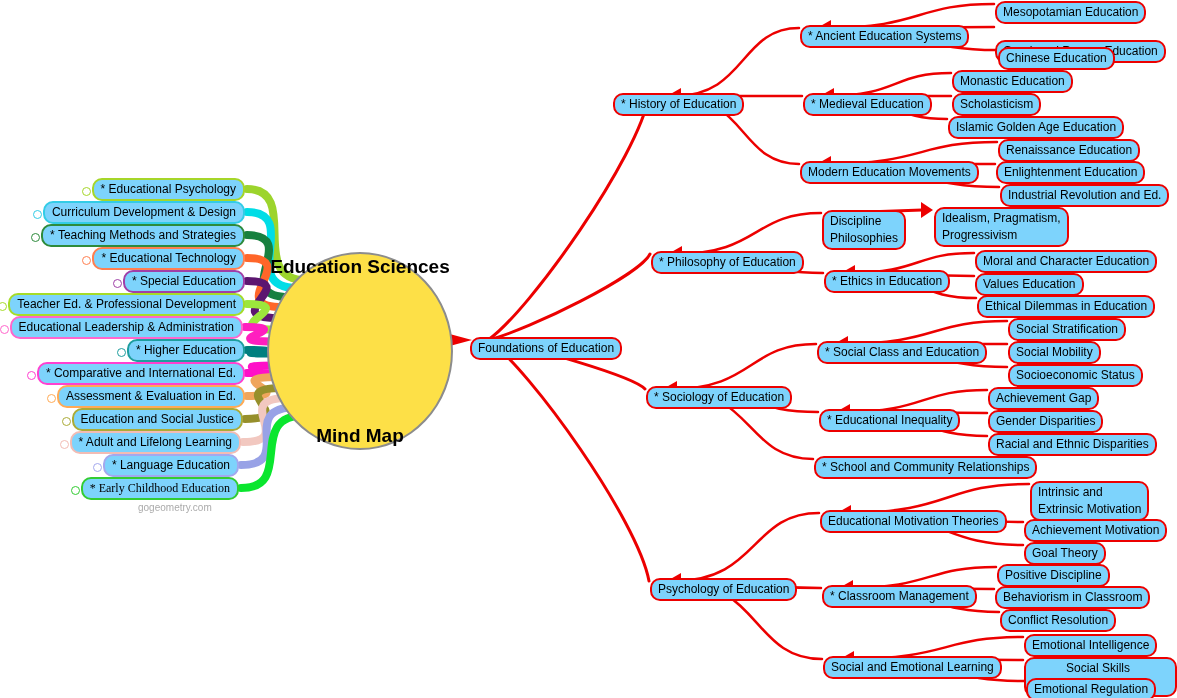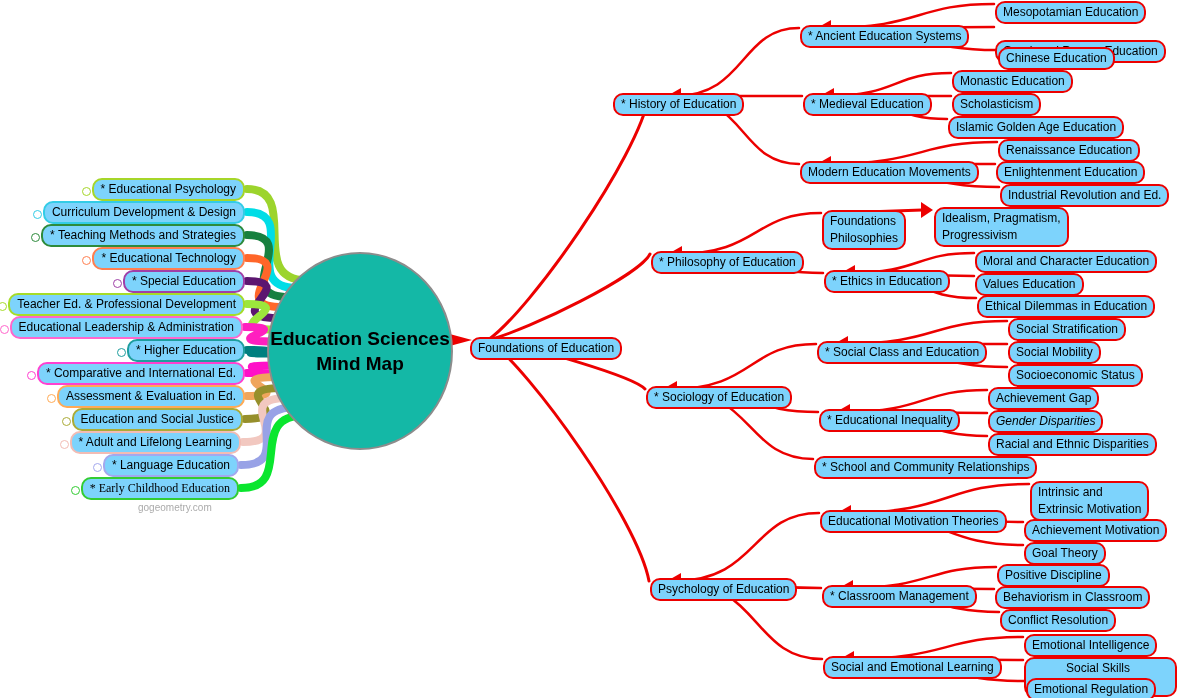--- a/index.html
+++ b/index.html
@@ -87,21 +87,21 @@
       <path d="M844.4,513 C948.8,513 939.4,545 1023,545" fill="none" stroke="#EC0000" stroke-width="2.5" stroke-linecap="round"></path>
       <polygon points="839,588 853,580 853,596" fill="#EC0000"></polygon>
       <path d="M846.4,588 C933.4,588 925.45,567 996,567" fill="none" stroke="#EC0000" stroke-width="2.5" stroke-linecap="round"></path>
       <path d="M846.4,588 C932.2,588 924.35,589 994,589" fill="none" stroke="#EC0000" stroke-width="2.5" stroke-linecap="round"></path>
       <path d="M846.4,588 C935.2,588 927.1,612 999,612" fill="none" stroke="#EC0000" stroke-width="2.5" stroke-linecap="round"></path>
       <polygon points="840,659 854,651 854,667" fill="#EC0000"></polygon>
       <path d="M847.4,659 C950,659 940.75,637 1023,637" fill="none" stroke="#EC0000" stroke-width="2.5" stroke-linecap="round"></path>
       <path d="M847.4,659 C950,659 940.75,660 1023,660" fill="none" stroke="#EC0000" stroke-width="2.5" stroke-linecap="round"></path>
       <path d="M847.4,659 C951.2,659 941.85,681 1025,681" fill="none" stroke="#EC0000" stroke-width="2.5" stroke-linecap="round"></path>
     </svg>
-  <div id="center-circle" style="background: #14b8a6; border: 2px solid rgb(140, 140, 140);">
+  <div id="center-circle" style="background: #fde047; border: 2px solid rgb(140, 140, 140); justify-content: space-between;">
     <span>Education Sciences</span>
     <span>Mind Map</span>
   </div>
   <div id="watermark" style="color: rgb(171, 171, 171);">gogeometry.com</div>
 <div class="lnode" style="top: 178px; right: 932px; border-color: rgb(166, 214, 41);"><span class="handle" style="border-color: rgb(166, 214, 41);"></span><span>* Educational Psychology</span></div>
     <div class="lnode" style="top: 201px; right: 932px; border-color: rgb(51, 204, 230);"><span class="handle" style="border-color: rgb(51, 204, 230);"></span><span>Curriculum Development &amp; Design</span></div>
     <div class="lnode" style="top: 224px; right: 932px; border-color: rgb(46, 139, 60);"><span class="handle" style="border-color: rgb(46, 139, 60);"></span><span>* Teaching Methods and Strategies</span></div>
     <div class="lnode" style="top: 247px; right: 932px; border-color: rgb(255, 127, 80);"><span class="handle" style="border-color: rgb(255, 127, 80);"></span><span>* Educational Technology</span></div>
     <div class="lnode" style="top: 270px; right: 932px; border-color: rgb(160, 64, 168);"><span class="handle" style="border-color: rgb(160, 64, 168);"></span><span>* Special Education</span></div>
     <div class="lnode" style="top: 293px; right: 932px; border-color: rgb(166, 220, 40);"><span class="handle" style="border-color: rgb(166, 220, 40);"></span><span>Teacher Ed. &amp; Professional Development</span></div>
@@ -123,36 +123,36 @@
     <div class="rnode" style="left: 800px; top: 161px; border-color: rgb(236, 0, 0);"><span>Modern Education Movements</span></div>
     <div class="rnode" style="left: 995px; top: 1px; border-color: rgb(236, 0, 0);"><span>Mesopotamian Education</span></div>
     <div class="rnode" style="left: 995px; top: 24px; border-color: rgb(236, 0, 0); margin-top: 16px;"><span>Greek and Roman Education</span></div>
     <div class="rnode" style="left: 998px; top: 47px; border-color: rgb(236, 0, 0);"><span>Chinese Education</span></div>
     <div class="rnode" style="left: 952px; top: 70px; border-color: rgb(236, 0, 0);"><span>Monastic Education</span></div>
     <div class="rnode" style="left: 952px; top: 93px; border-color: rgb(236, 0, 0);"><span>Scholasticism</span></div>
     <div class="rnode" style="left: 948px; top: 116px; border-color: rgb(236, 0, 0);"><span>Islamic Golden Age Education</span></div>
     <div class="rnode" style="left: 998px; top: 139px; border-color: rgb(236, 0, 0);"><span>Renaissance Education</span></div>
     <div class="rnode" style="left: 996px; top: 161px; border-color: rgb(236, 0, 0);"><span>Enlightenment Education</span></div>
     <div class="rnode" style="left: 1000px; top: 184px; border-color: rgb(236, 0, 0);"><span>Industrial Revolution and Ed.</span></div>
-    <div class="rnode" style="left: 822px; top: 210px; border-color: rgb(236, 0, 0);"><span>Foundations
+    <div class="rnode" style="left: 822px; top: 210px; border-color: rgb(236, 0, 0);"><span>Discipline
 Philosophies</span></div>
     <div class="rnode" style="left: 824px; top: 270px; border-color: rgb(236, 0, 0);"><span>* Ethics in Education</span></div>
     <div class="rnode" style="left: 934px; top: 207px; border-color: rgb(236, 0, 0);"><span>Idealism, Pragmatism,
 Progressivism</span></div>
     <div class="rnode" style="left: 975px; top: 250px; border-color: rgb(236, 0, 0);"><span>Moral and Character Education</span></div>
     <div class="rnode" style="left: 975px; top: 273px; border-color: rgb(236, 0, 0);"><span>Values Education</span></div>
     <div class="rnode" style="left: 977px; top: 295px; border-color: rgb(236, 0, 0);"><span>Ethical Dilemmas in Education</span></div>
     <div class="rnode" style="left: 817px; top: 341px; border-color: rgb(236, 0, 0);"><span>* Social Class and Education</span></div>
     <div class="rnode" style="left: 819px; top: 409px; border-color: rgb(236, 0, 0);"><span>* Educational Inequality</span></div>
     <div class="rnode" style="left: 814px; top: 456px; border-color: rgb(236, 0, 0);"><span>* School and Community Relationships</span></div>
     <div class="rnode" style="left: 1008px; top: 318px; border-color: rgb(236, 0, 0);"><span>Social Stratification</span></div>
     <div class="rnode" style="left: 1008px; top: 341px; border-color: rgb(236, 0, 0);"><span>Social Mobility</span></div>
     <div class="rnode" style="left: 1008px; top: 364px; border-color: rgb(236, 0, 0);"><span>Socioeconomic Status</span></div>
     <div class="rnode" style="left: 988px; top: 387px; border-color: rgb(236, 0, 0);"><span>Achievement Gap</span></div>
-    <div class="rnode" style="left: 988px; top: 410px; border-color: rgb(236, 0, 0); font-style: italic;"><span>Gender Disparities</span></div>
+    <div class="rnode" style="left: 988px; top: 410px; border-color: rgb(236, 0, 0);"><span>Gender Disparities</span></div>
     <div class="rnode" style="left: 988px; top: 433px; border-color: rgb(236, 0, 0);"><span>Racial and Ethnic Disparities</span></div>
     <div class="rnode" style="left: 820px; top: 510px; border-color: rgb(236, 0, 0);"><span>Educational Motivation Theories</span></div>
     <div class="rnode" style="left: 822px; top: 585px; border-color: rgb(236, 0, 0);"><span>* Classroom Management</span></div>
     <div class="rnode" style="left: 823px; top: 656px; border-color: rgb(236, 0, 0);"><span>Social and Emotional Learning</span></div>
     <div class="rnode" style="left: 1030px; top: 481px; border-color: rgb(236, 0, 0);"><span>Intrinsic and
 Extrinsic Motivation</span></div>
     <div class="rnode" style="left: 1024px; top: 519px; border-color: rgb(236, 0, 0);"><span>Achievement Motivation</span></div>
     <div class="rnode" style="left: 1024px; top: 542px; border-color: rgb(236, 0, 0);"><span>Goal Theory</span></div>
     <div class="rnode" style="left: 997px; top: 564px; border-color: rgb(236, 0, 0);"><span>Positive Discipline</span></div>
     <div class="rnode" style="left: 995px; top: 586px; border-color: rgb(236, 0, 0);"><span>Behaviorism in Classroom</span></div>

